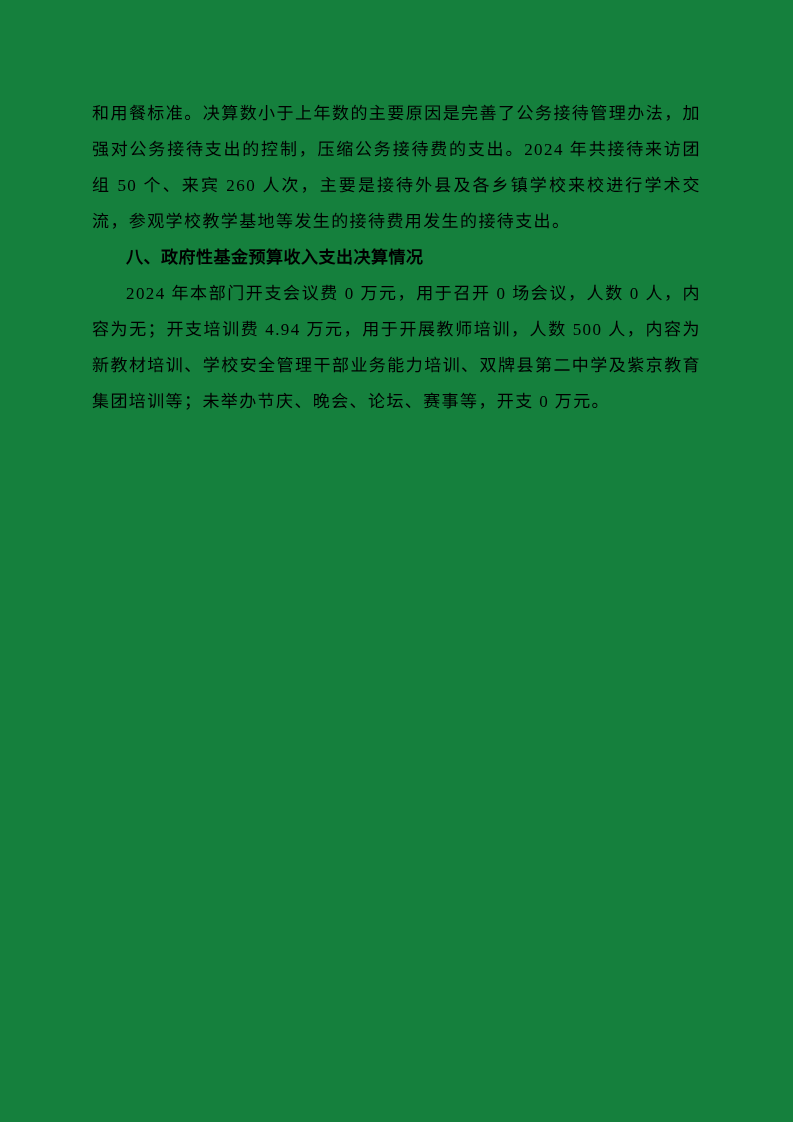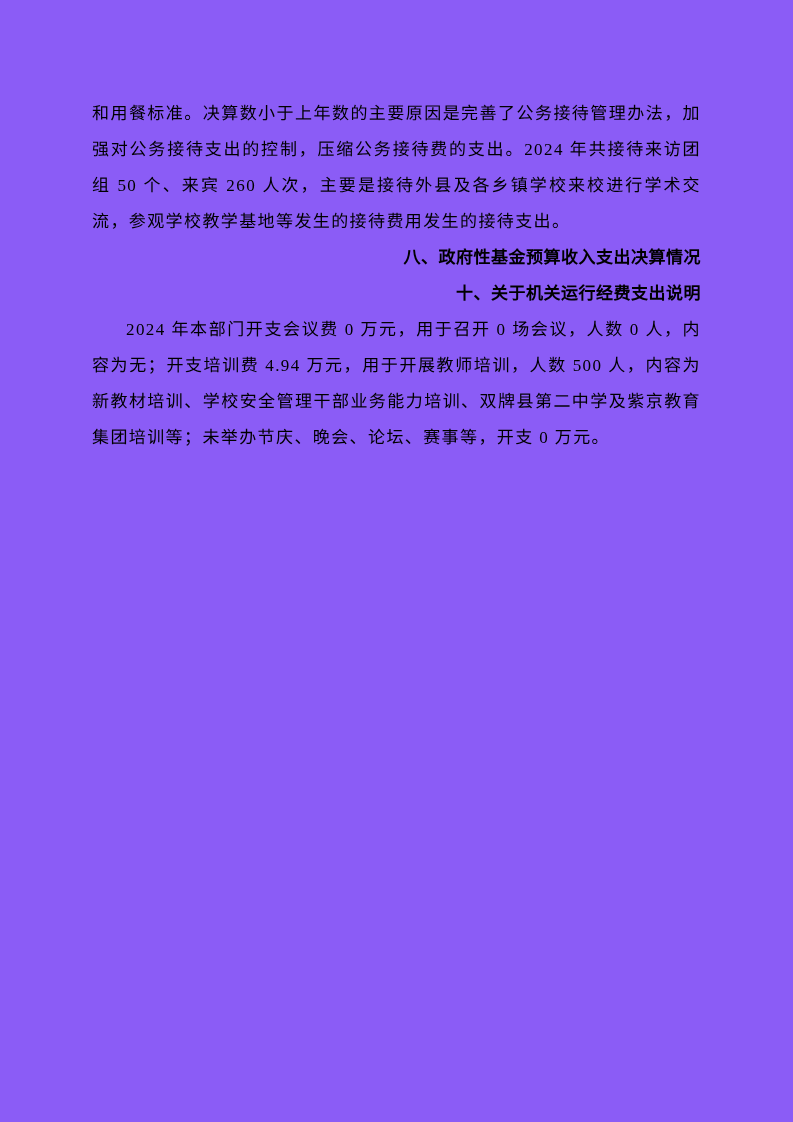--- a/index.html
+++ b/index.html
@@ -5,21 +5,21 @@
   html, body {
     margin: 0;
     padding: 0;
     background: #ffffff;
   }
   .page {
     position: relative;
     width: 793px;
     height: 1122px;
     margin: 0 auto;
-    background: #8b5cf6;
+    background: #15803d;
     box-sizing: border-box;
     padding: 96px 92px 17px 92px;
     overflow: hidden;
     color: #000000;
   }
   .doc-body {
     width: 609px;
   }
   p.body-para {
     font-family: "Liberation Serif", "DejaVu Serif", serif;
@@ -36,38 +36,37 @@
     text-indent: 0;
   }
   h2.sec-heading {
     font-family: "Liberation Sans", "DejaVu Sans", sans-serif;
     font-size: 17px;
     font-weight: 700;
     line-height: 36px;
     letter-spacing: 0.5px;
     margin: 0;
     text-indent: 2em;
-    text-align: right;
+    text-align: left;
     color: #000000;
   }
 </style>
 </head>
 <body>
 
 <div class="page">
   <div class="doc-body">
 
     <p class="body-para continuation">和用餐标准。决算数小于上年数的主要原因是完善了公务接待管理办法，加强对公务接待支出的控制，压缩公务接待费的支出。2024 年共接待来访团组 50 个、来宾 260 人次，主要是接待外县及各乡镇学校来校进行学术交流，参观学校教学基地等发生的接待费用发生的接待支出。</p>
 
     <h2 class="sec-heading">八、政府性基金预算收入支出决算情况</h2>
 
 
 
 
-    <h2 class="sec-heading">十、关于机关运行经费支出说明</h2>
 
 
 
     <p class="body-para">2024 年本部门开支会议费 0 万元，用于召开 0 场会议，人数 0 人，内容为无；开支培训费 4.94 万元，用于开展教师培训，人数 500 人，内容为新教材培训、学校安全管理干部业务能力培训、双牌县第二中学及紫京教育集团培训等；未举办节庆、晚会、论坛、赛事等，开支 0 万元。</p>
 
 
 
   </div>
 </div>
 

